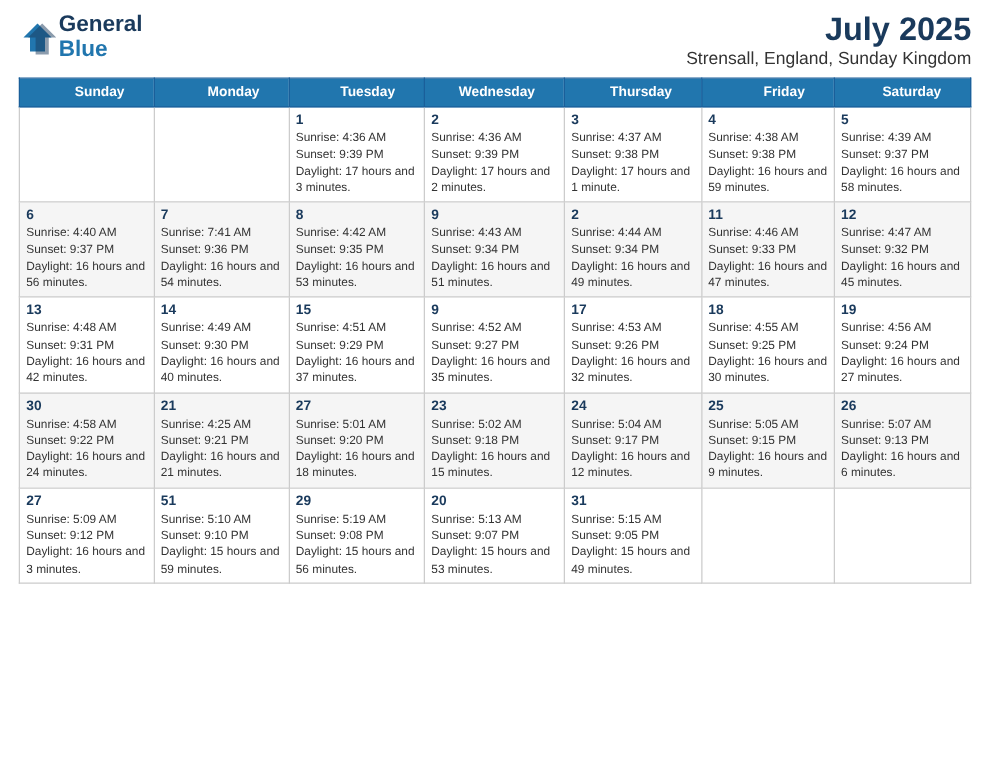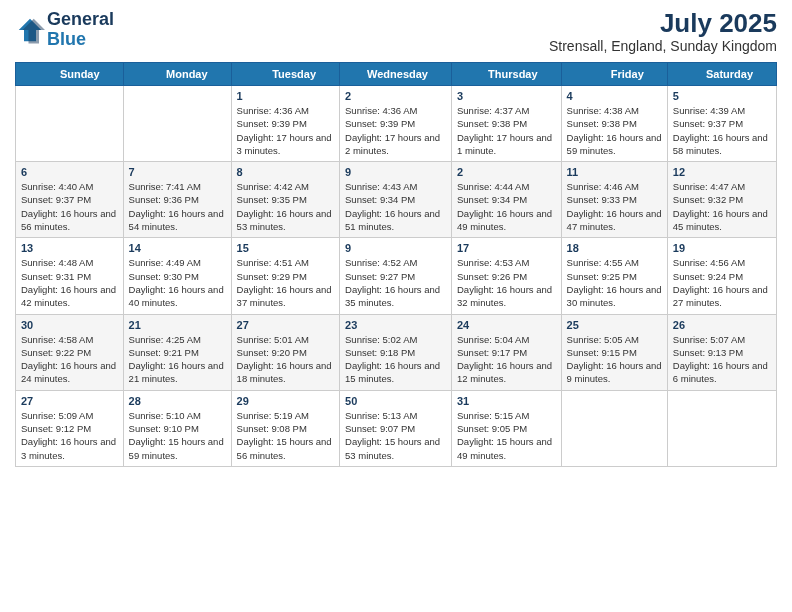--- a/index.html
+++ b/index.html
@@ -322,35 +322,35 @@
         </tr>
         <tr>
           <td>
             <span class="day-num">27</span>
             <div class="day-info">Sunrise: 5:09 AM
 Sunset: 9:12 PM
 Daylight: 16 hours
 and 3 minutes.</div>
           </td>
           <td>
-            <span class="day-num">28</span>
+            <span class="day-num">51</span>
             <div class="day-info">Sunrise: 5:10 AM
 Sunset: 9:10 PM
 Daylight: 15 hours
 and 59 minutes.</div>
           </td>
           <td>
             <span class="day-num">29</span>
             <div class="day-info">Sunrise: 5:19 AM
 Sunset: 9:08 PM
 Daylight: 15 hours
 and 56 minutes.</div>
           </td>
           <td>
-            <span class="day-num">50</span>
+            <span class="day-num">20</span>
             <div class="day-info">Sunrise: 5:13 AM
 Sunset: 9:07 PM
 Daylight: 15 hours
 and 53 minutes.</div>
           </td>
           <td>
             <span class="day-num">31</span>
             <div class="day-info">Sunrise: 5:15 AM
 Sunset: 9:05 PM
 Daylight: 15 hours

